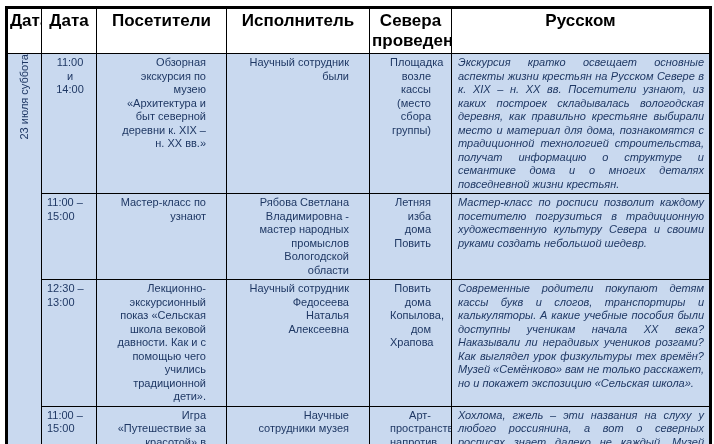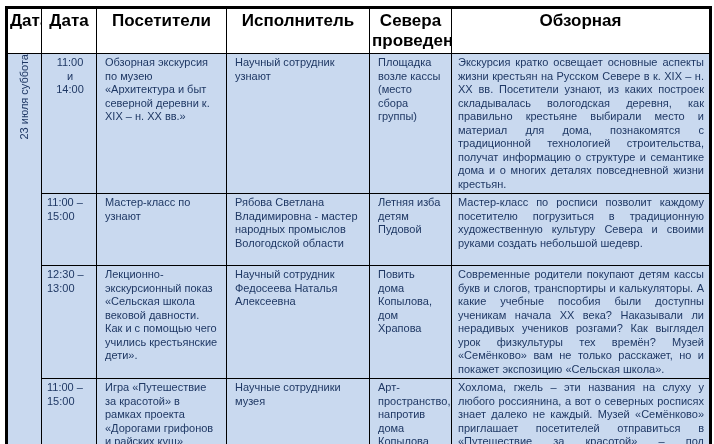--- a/index.html
+++ b/index.html
@@ -60,26 +60,27 @@
     white-space: nowrap;
   }
   td.time {
     border-right: 2px solid #000000;
     border-left: 2px solid #000000;
     white-space: pre-line;
     padding: 2px 3px 2px 5px;
   }
   td.time.center { text-align: center; }
   td.cellcenter {
-    text-align: left;
-    padding: 2px 8px;
+    text-align: right;
+    padding: 2px 20px;
   }
   td.desc {
     text-align: justify;
     padding: 2px 5px 2px 6px;
+    font-style: italic;
   }
   tr.row1 { height: 106px; }
   tr.row2 { height: 72px; }
   tr.row3 { height: 110px; }
   tr.row4 { height: 108px; }
 </style>
 </head>
 <body>
 
 <table class="schedule">
@@ -91,48 +92,48 @@
     <col style="width:82px">
     <col style="width:259px">
   </colgroup>
   <thead>
     <tr>
       <th>Дата</th>
       <th>Дата</th>
       <th>Посетители</th>
       <th>Исполнитель</th>
       <th>Севера проведения</th>
-      <th>Обзорная</th>
+      <th>Русском</th>
     </tr>
   </thead>
   <tbody>
     <tr class="row1">
       <td class="datecell" rowspan="4">
         <div class="vtext">23 июля суббота</div>
       </td>
       <td class="time center">11:00
 и
 14:00</td>
       <td class="cellcenter">Обзорная экскурсия по музею «Архитектура и быт северной деревни к. XIX – н. XX вв.»</td>
-      <td class="cellcenter">Научный сотрудник узнают</td>
+      <td class="cellcenter">Научный сотрудник были</td>
       <td class="cellcenter">Площадка возле кассы (место сбора группы)</td>
       <td class="desc">Экскурсия кратко освещает основные аспекты жизни крестьян на Русском Севере в к. XIX – н. XX вв. Посетители узнают, из каких построек складывалась вологодская деревня, как правильно крестьяне выбирали место и материал для дома, познакомятся с традиционной технологией строительства, получат информацию о структуре и семантике дома и о многих деталях повседневной жизни крестьян.</td>
     </tr>
     <tr class="row2">
       <td class="time">11:00 –
 15:00</td>
       <td class="cellcenter">Мастер-класс по узнают</td>
       <td class="cellcenter">Рябова Светлана Владимировна - мастер народных промыслов Вологодской области</td>
-      <td class="cellcenter">Летняя изба детям Пудовой</td>
+      <td class="cellcenter">Летняя изба дома Повить</td>
       <td class="desc">Мастер-класс по росписи позволит каждому посетителю погрузиться в традиционную художественную культуру Севера и своими руками создать небольшой шедевр.</td>
     </tr>
     <tr class="row3">
       <td class="time">12:30 –
 13:00</td>
-      <td class="cellcenter">Лекционно-экскурсионный показ «Сельская школа вековой давности. Как и с помощью чего учились крестьянские дети».</td>
+      <td class="cellcenter">Лекционно-экскурсионный показ «Сельская школа вековой давности. Как и с помощью чего учились традиционной дети».</td>
       <td class="cellcenter">Научный сотрудник Федосеева Наталья Алексеевна</td>
       <td class="cellcenter">Повить дома Копылова, дом Храпова</td>
       <td class="desc">Современные родители покупают детям кассы букв и слогов, транспортиры и калькуляторы. А какие учебные пособия были доступны ученикам начала XX века? Наказывали ли нерадивых учеников розгами? Как выглядел урок физкультуры тех времён? Музей «Семёнково» вам не только расскажет, но и покажет экспозицию «Сельская школа».</td>
     </tr>
     <tr class="row4">
       <td class="time">11:00 –
 15:00</td>
       <td class="cellcenter">Игра «Путешествие за красотой» в рамках проекта «Дорогами грифонов и райских кущ»</td>
       <td class="cellcenter">Научные сотрудники музея</td>
       <td class="cellcenter">Арт-пространство, напротив дома Копылова</td>

